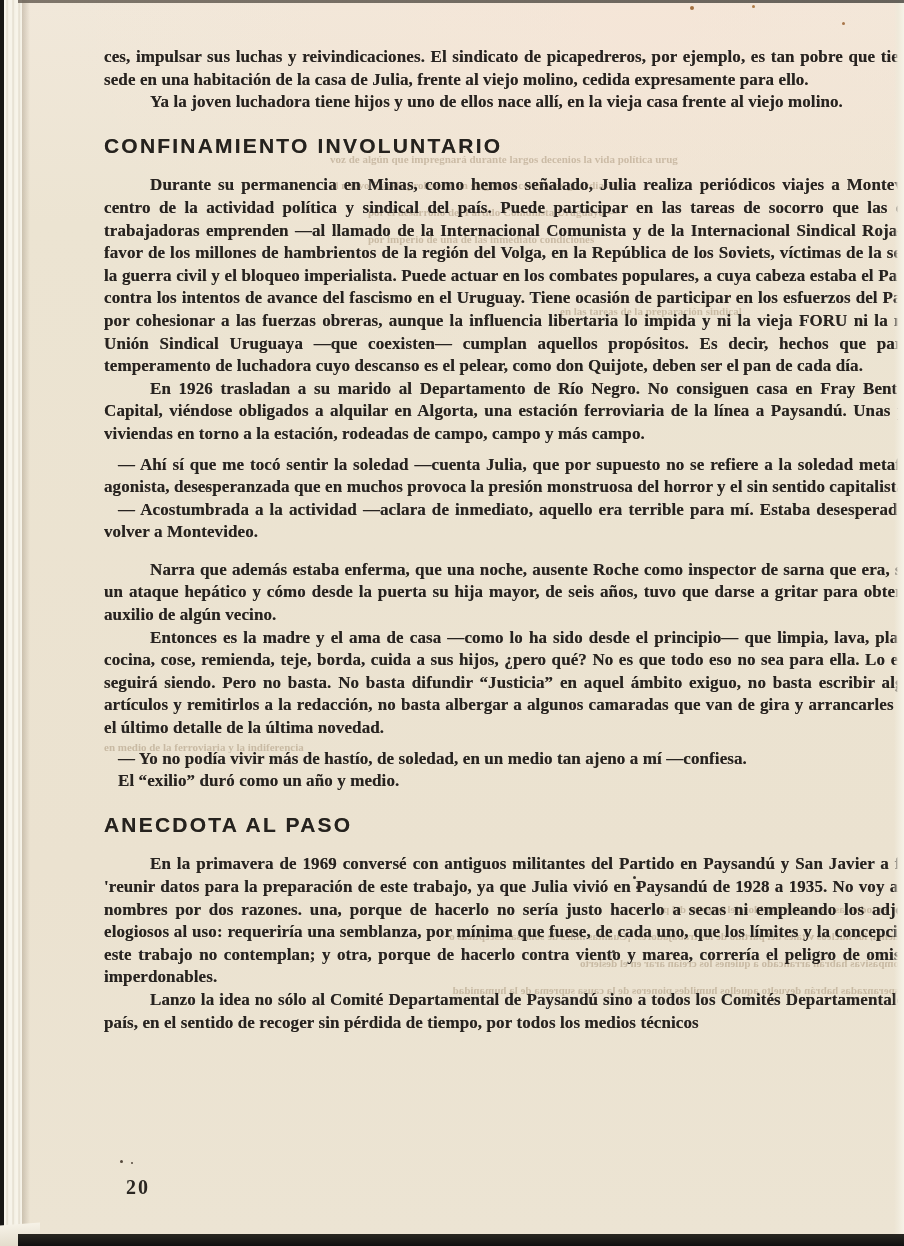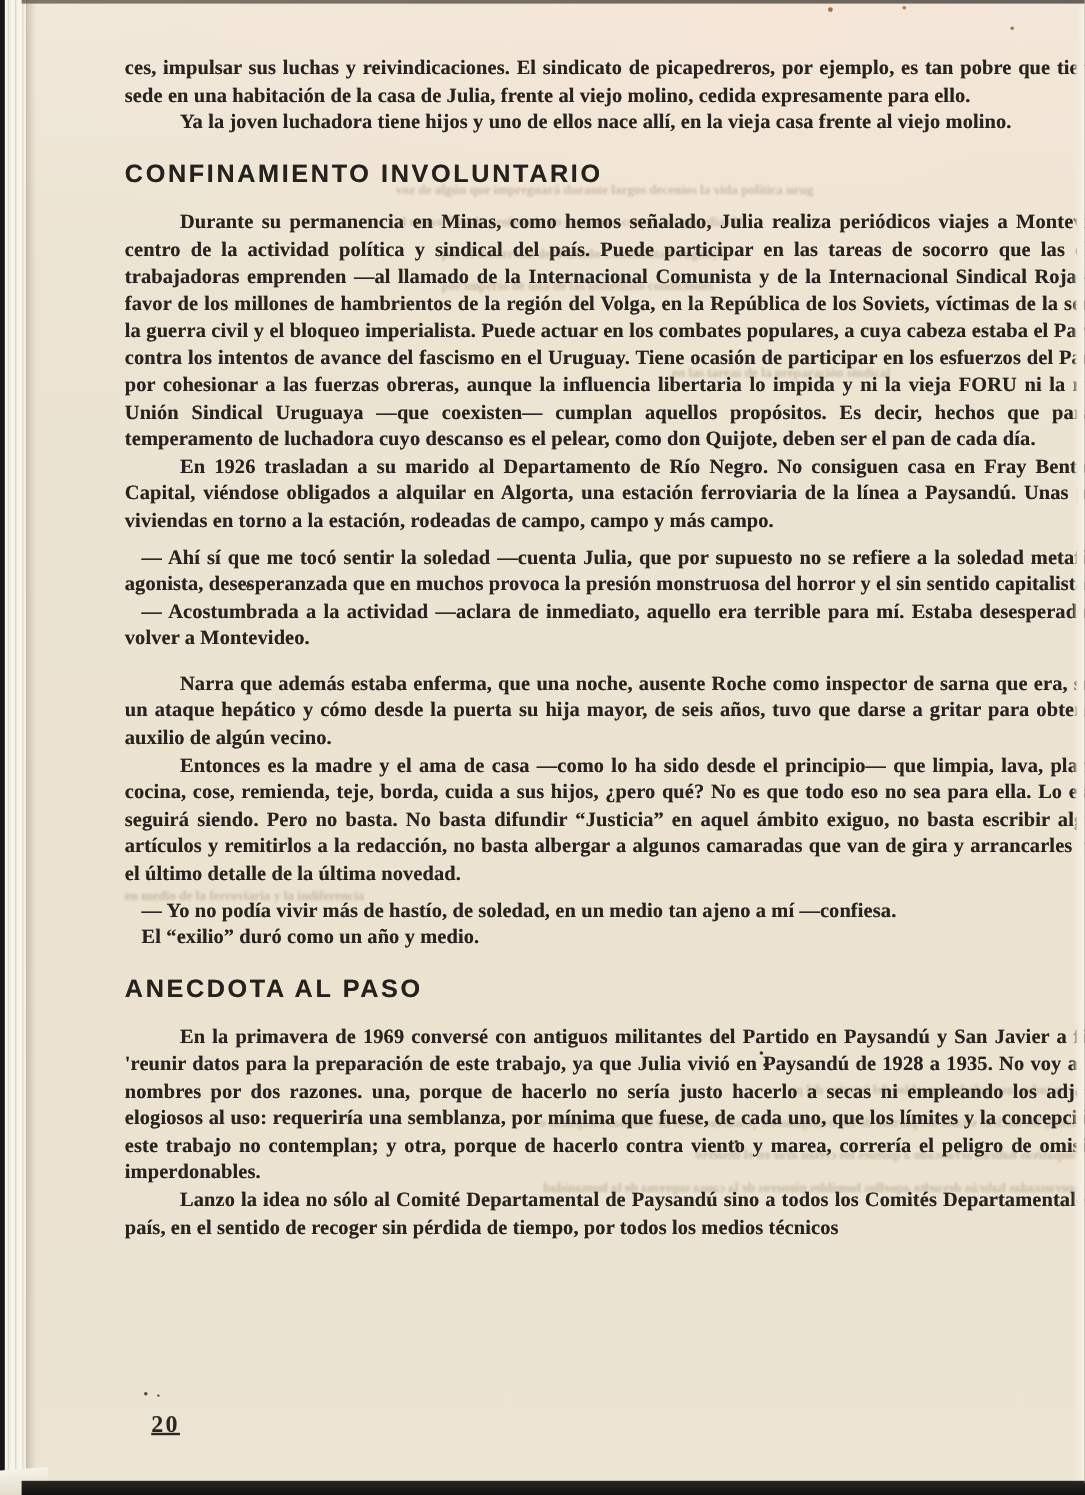--- a/index.html
+++ b/index.html
@@ -75,21 +75,20 @@
   .heading{
     font-family:"Liberation Sans","DejaVu Sans",sans-serif;
     font-weight:700;font-size:21px;letter-spacing:2.2px;
     margin:21px 0 17px 0;text-indent:0;text-align:left;
     color:#25221e;
   }
   .page-number{
     position:absolute;left:104px;top:1176px;
     color:#2a2622;font-size:20px;font-weight:700;letter-spacing:2px;
     font-family:"Liberation Serif","DejaVu Serif",serif;
-    text-decoration:underline;
   }
 
   
   .ghost{
     position:absolute;
     font-family:"Liberation Serif","DejaVu Serif",serif;
     font-weight:700;font-size:11px;line-height:22px;
     color:rgba(148,124,94,.40);
     filter:blur(.7px);
     white-space:nowrap;overflow:hidden;

